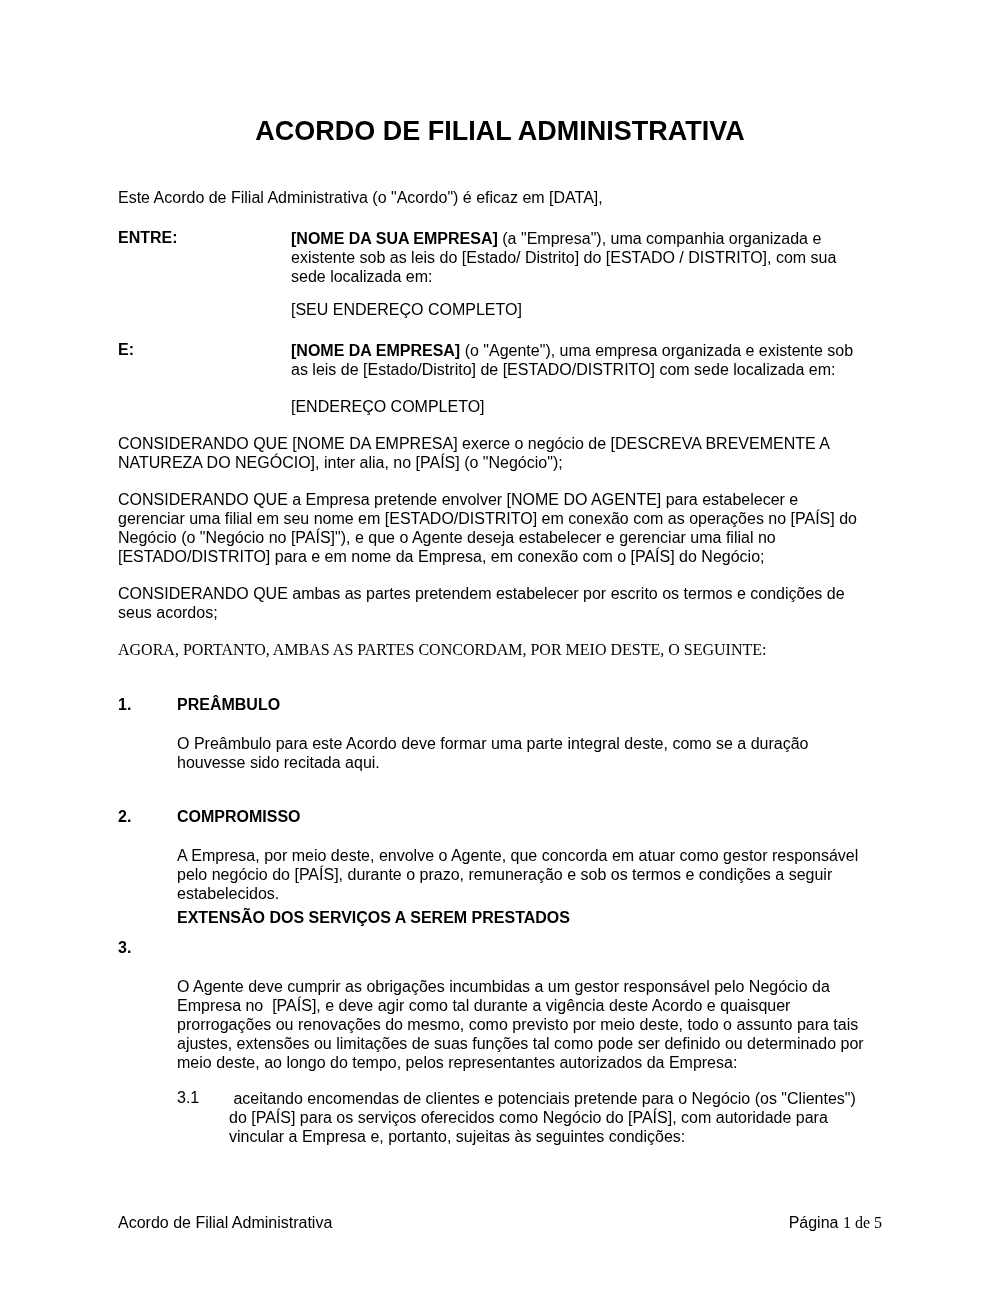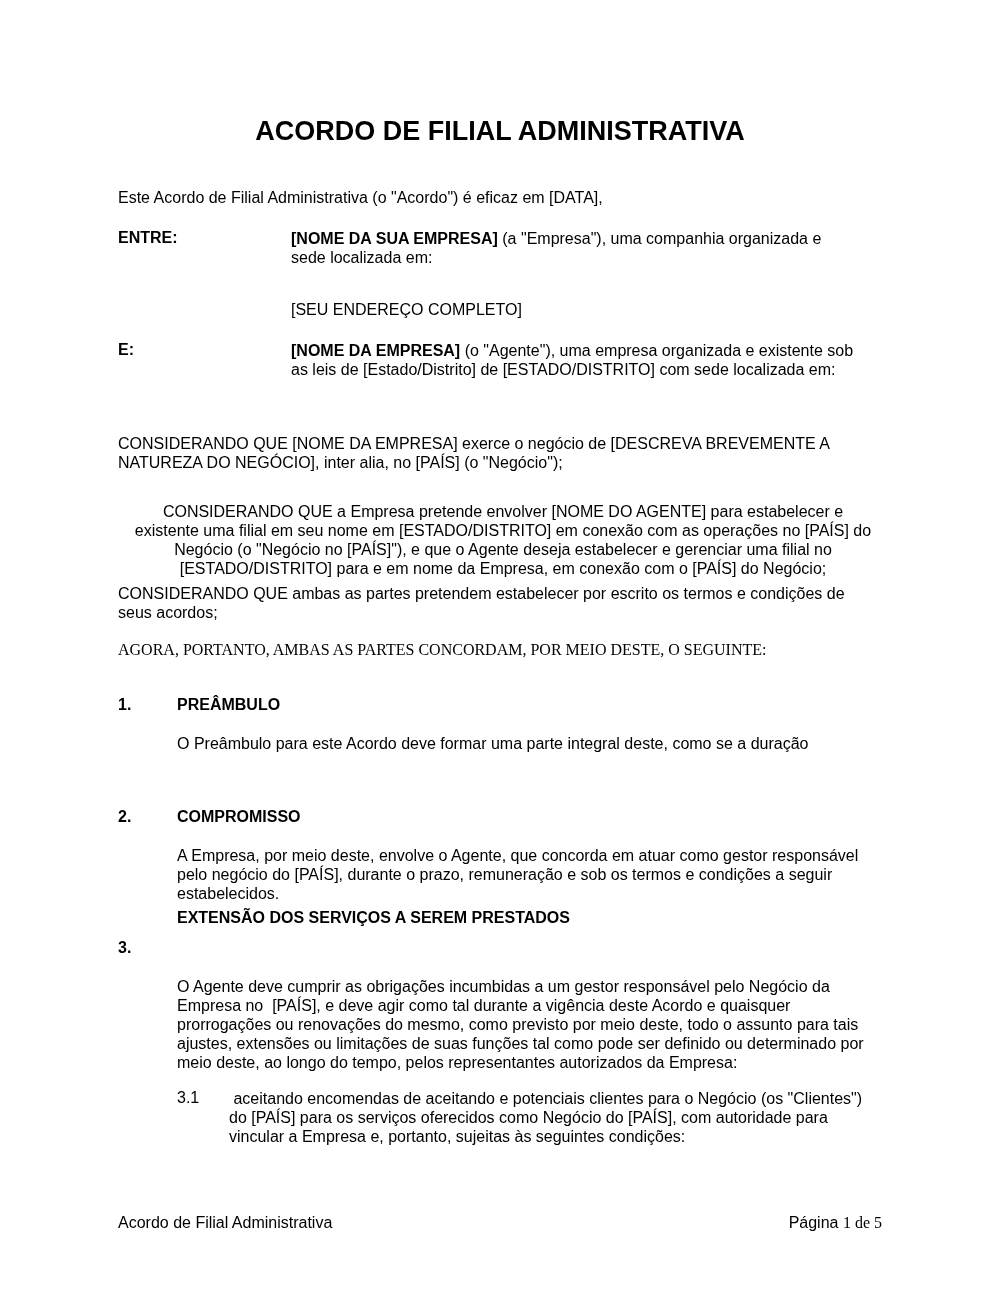--- a/index.html
+++ b/index.html
@@ -31,51 +31,54 @@
 
 <div class="page">
 
   <div class="title">ACORDO DE FILIAL ADMINISTRATIVA</div>
 
   <div class="p full" style="top:188px;">Este Acordo de Filial Administrativa (o "Acordo") é eficaz em [DATA],</div>
 
   <div class="lbl" style="top:229px;">ENTRE:</div>
   <div class="p indent" style="top:229px;">
     <div><b>[NOME DA SUA EMPRESA]</b><span> (a "Empresa"), uma companhia organizada e</span></div>
+    <div>existente sob as leis do [Estado/ Distrito] do [ESTADO / DISTRITO], com sua</div>
     <div>sede localizada em:</div>
   </div>
   <div class="p indent" style="top:300px;">[SEU ENDEREÇO COMPLETO]</div>
 
   <div class="lbl" style="top:341px;">E:</div>
   <div class="p indent" style="top:341px;">
     <div><b>[NOME DA EMPRESA]</b><span> (o "Agente"), uma empresa organizada e existente sob</span></div>
     <div>as leis de [Estado/Distrito] de [ESTADO/DISTRITO] com sede localizada em:</div>
   </div>
+  <div class="p indent" style="top:397px;">[ENDEREÇO COMPLETO]</div>
 
   <div class="p full" style="top:434px;">
     <div>CONSIDERANDO QUE [NOME DA EMPRESA] exerce o negócio de [DESCREVA BREVEMENTE A</div>
     <div>NATUREZA DO NEGÓCIO], inter alia, no [PAÍS] (o "Negócio");</div>
   </div>
-  <div class="p full" style="top:502px;text-align:center;">
+  <div class="p full" style="top:490px;">
     <div>CONSIDERANDO QUE a Empresa pretende envolver [NOME DO AGENTE] para estabelecer e</div>
-    <div>existente uma filial em seu nome em [ESTADO/DISTRITO] em conexão com as operações no [PAÍS] do</div>
+    <div>gerenciar uma filial em seu nome em [ESTADO/DISTRITO] em conexão com as operações no [PAÍS] do</div>
     <div>Negócio (o "Negócio no [PAÍS]"), e que o Agente deseja estabelecer e gerenciar uma filial no</div>
     <div>[ESTADO/DISTRITO] para e em nome da Empresa, em conexão com o [PAÍS] do Negócio;</div>
   </div>
   <div class="p full" style="top:584px;">
     <div>CONSIDERANDO QUE ambas as partes pretendem estabelecer por escrito os termos e condições de</div>
     <div>seus acordos;</div>
   </div>
 
   <div class="p full" style="top:640px;font-family:Liberation Serif, serif;">AGORA, PORTANTO, AMBAS AS PARTES CONCORDAM, POR MEIO DESTE, O SEGUINTE:</div>
 
   <div class="sec-num" style="top:696px;">1.</div>
   <div class="sec-title" style="top:696px;">PREÂMBULO</div>
   <div class="sec-body" style="top:734px;">
     <div>O Preâmbulo para este Acordo deve formar uma parte integral deste, como se a duração</div>
+    <div>houvesse sido recitada aqui.</div>
   </div>
 
   <div class="sec-num" style="top:808px;">2.</div>
   <div class="sec-title" style="top:808px;">COMPROMISSO</div>
   <div class="sec-body" style="top:846px;">
     <div>A Empresa, por meio deste, envolve o Agente, que concorda em atuar como gestor responsável</div>
     <div>pelo negócio do [PAÍS], durante o prazo, remuneração e sob os termos e condições a seguir</div>
     <div>estabelecidos.</div>
   </div>
 
@@ -84,21 +87,21 @@
   <div class="sec-body" style="top:977px;">
     <div>O Agente deve cumprir as obrigações incumbidas a um gestor responsável pelo Negócio da</div>
     <div style="white-space:pre;">Empresa no  [PAÍS], e deve agir como tal durante a vigência deste Acordo e quaisquer</div>
     <div>prorrogações ou renovações do mesmo, como previsto por meio deste, todo o assunto para tais</div>
     <div>ajustes, extensões ou limitações de suas funções tal como pode ser definido ou determinado por</div>
     <div>meio deste, ao longo do tempo, pelos representantes autorizados da Empresa:</div>
   </div>
 
   <div class="sub-num" style="top:1089px;">3.1</div>
   <div class="sub-body" style="top:1089px;">
-    <div style="white-space:pre;"> aceitando encomendas de aceitando e potenciais clientes para o Negócio (os "Clientes")</div>
+    <div style="white-space:pre;"> aceitando encomendas de clientes e potenciais pretende para o Negócio (os "Clientes")</div>
     <div>do [PAÍS] para os serviços oferecidos como Negócio do [PAÍS], com autoridade para</div>
     <div>vincular a Empresa e, portanto, sujeitas às seguintes condições:</div>
   </div>
 
   <div class="footer-left">Acordo de Filial Administrativa</div>
   <div class="footer-right"><span style="white-space:pre;">Página </span><span class="serif">1</span><span class="serif" style="white-space:pre;"> de </span><span class="serif">5</span></div>
 
 </div>
 
 </body></html>

